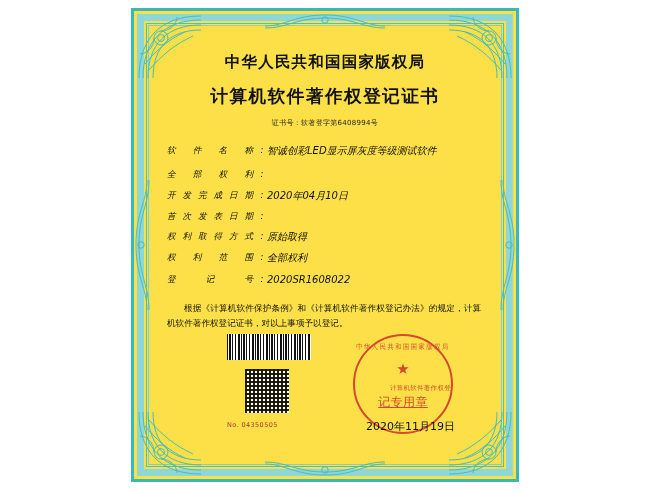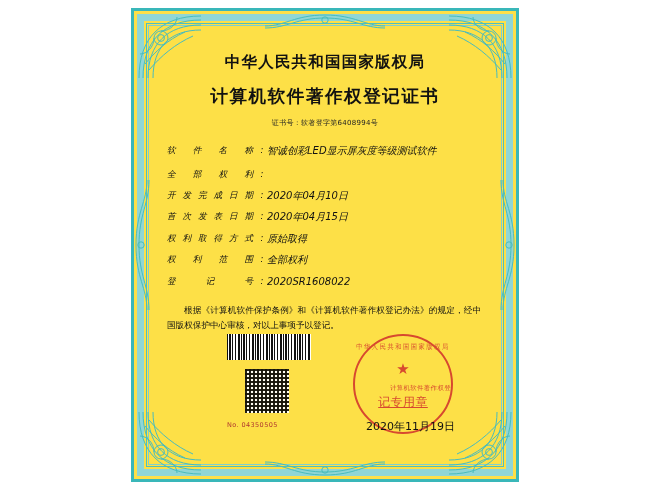--- a/index.html
+++ b/index.html
@@ -378,21 +378,20 @@
 
         <div class="field-row tight">
           <div class="field-label">开发完成日期</div>
           <div class="field-sep">:</div>
           <div class="field-value">2020年04月10日</div>
         </div>
 
         <div class="field-row tight">
           <div class="field-label">首次发表日期</div>
           <div class="field-sep">:</div>
-          <div class="field-value">2020年04月15日</div>
         </div>
 
         <div class="field-row tight">
           <div class="field-label">权利取得方式</div>
           <div class="field-sep">:</div>
           <div class="field-value">原始取得</div>
         </div>
 
         <div class="field-row tight">
           <div class="field-label">权利范围</div>
@@ -401,21 +400,21 @@
         </div>
 
         <div class="field-row tight">
           <div class="field-label">登记号</div>
           <div class="field-sep">:</div>
           <div class="field-value">2020SR1608022</div>
         </div>
 
       </div>
 
-      <div class="paragraph">根据《计算机软件保护条例》和《计算机软件著作权登记办法》的规定，经中国版权保护中心审核，对以上事项予以登记。</div>
+      <div class="paragraph">根据《计算机软件保护条例》和《计算机软件著作权登记办法》的规定，计算机软件著作权登记证书，对以上事项予以登记。</div>
 
       <div class="codes">
         <div class="barcode"></div>
         <div class="qr"></div>
         <div class="serial">No. 04350505</div>
       </div>
 
       <div class="seal">
         <div class="arc-text">中华人民共和国国家版权局</div>
         <div class="star">★</div>

